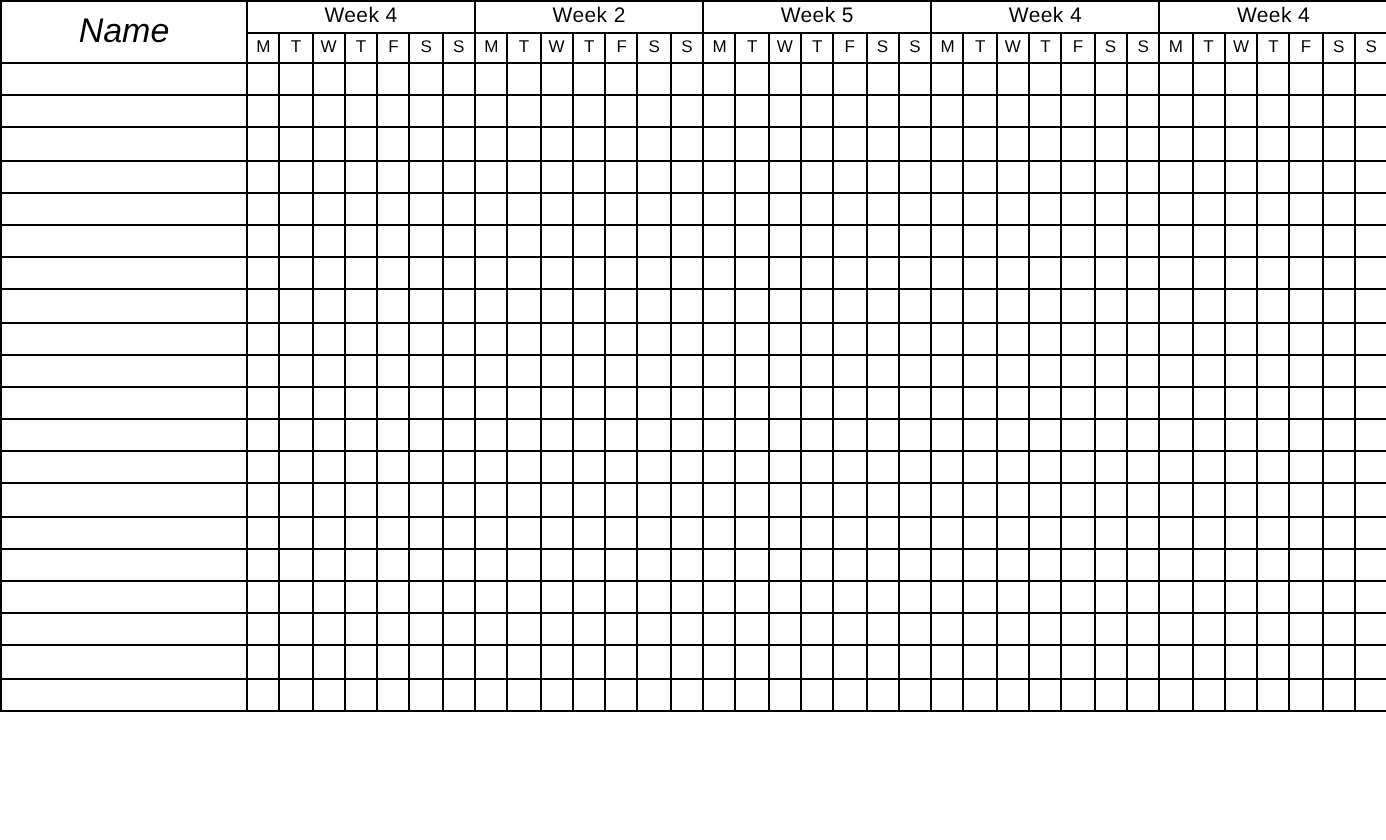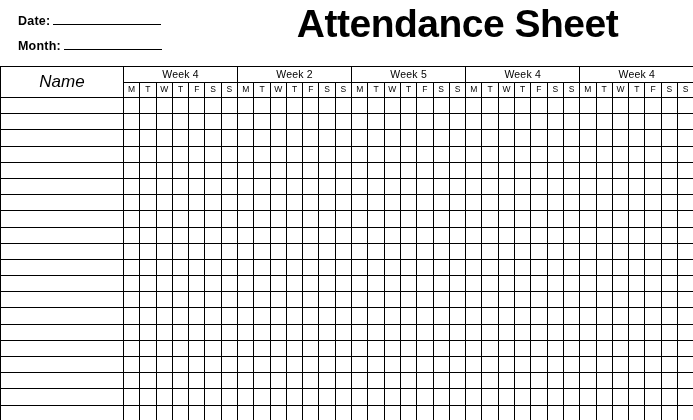--- a/index.html
+++ b/index.html
@@ -115,35 +115,20 @@
   }
   .week-sep {
     border-left-width: 2px;
   }
 </style>
 </head>
 <body>
 
 <div class="sheet">
 
-  <div class="header">
-    <div class="meta">
-      <div class="meta-row">
-        <span class="meta-label">Date:</span>
-        <span class="meta-line line-date"></span>
-      </div>
-      <div class="meta-row">
-        <span class="meta-label">Month:</span>
-        <span class="meta-line line-month"></span>
-      </div>
-    </div>
-    <div class="title-wrap">
-      <div class="title">Attendance Sheet</div>
-    </div>
-  </div>
 
   <table class="grid">
     <colgroup>
       <col class="name-col">
     <col class="day-col">
         <col class="day-col">
         <col class="day-col">
         <col class="day-col">
         <col class="day-col">
         <col class="day-col">

